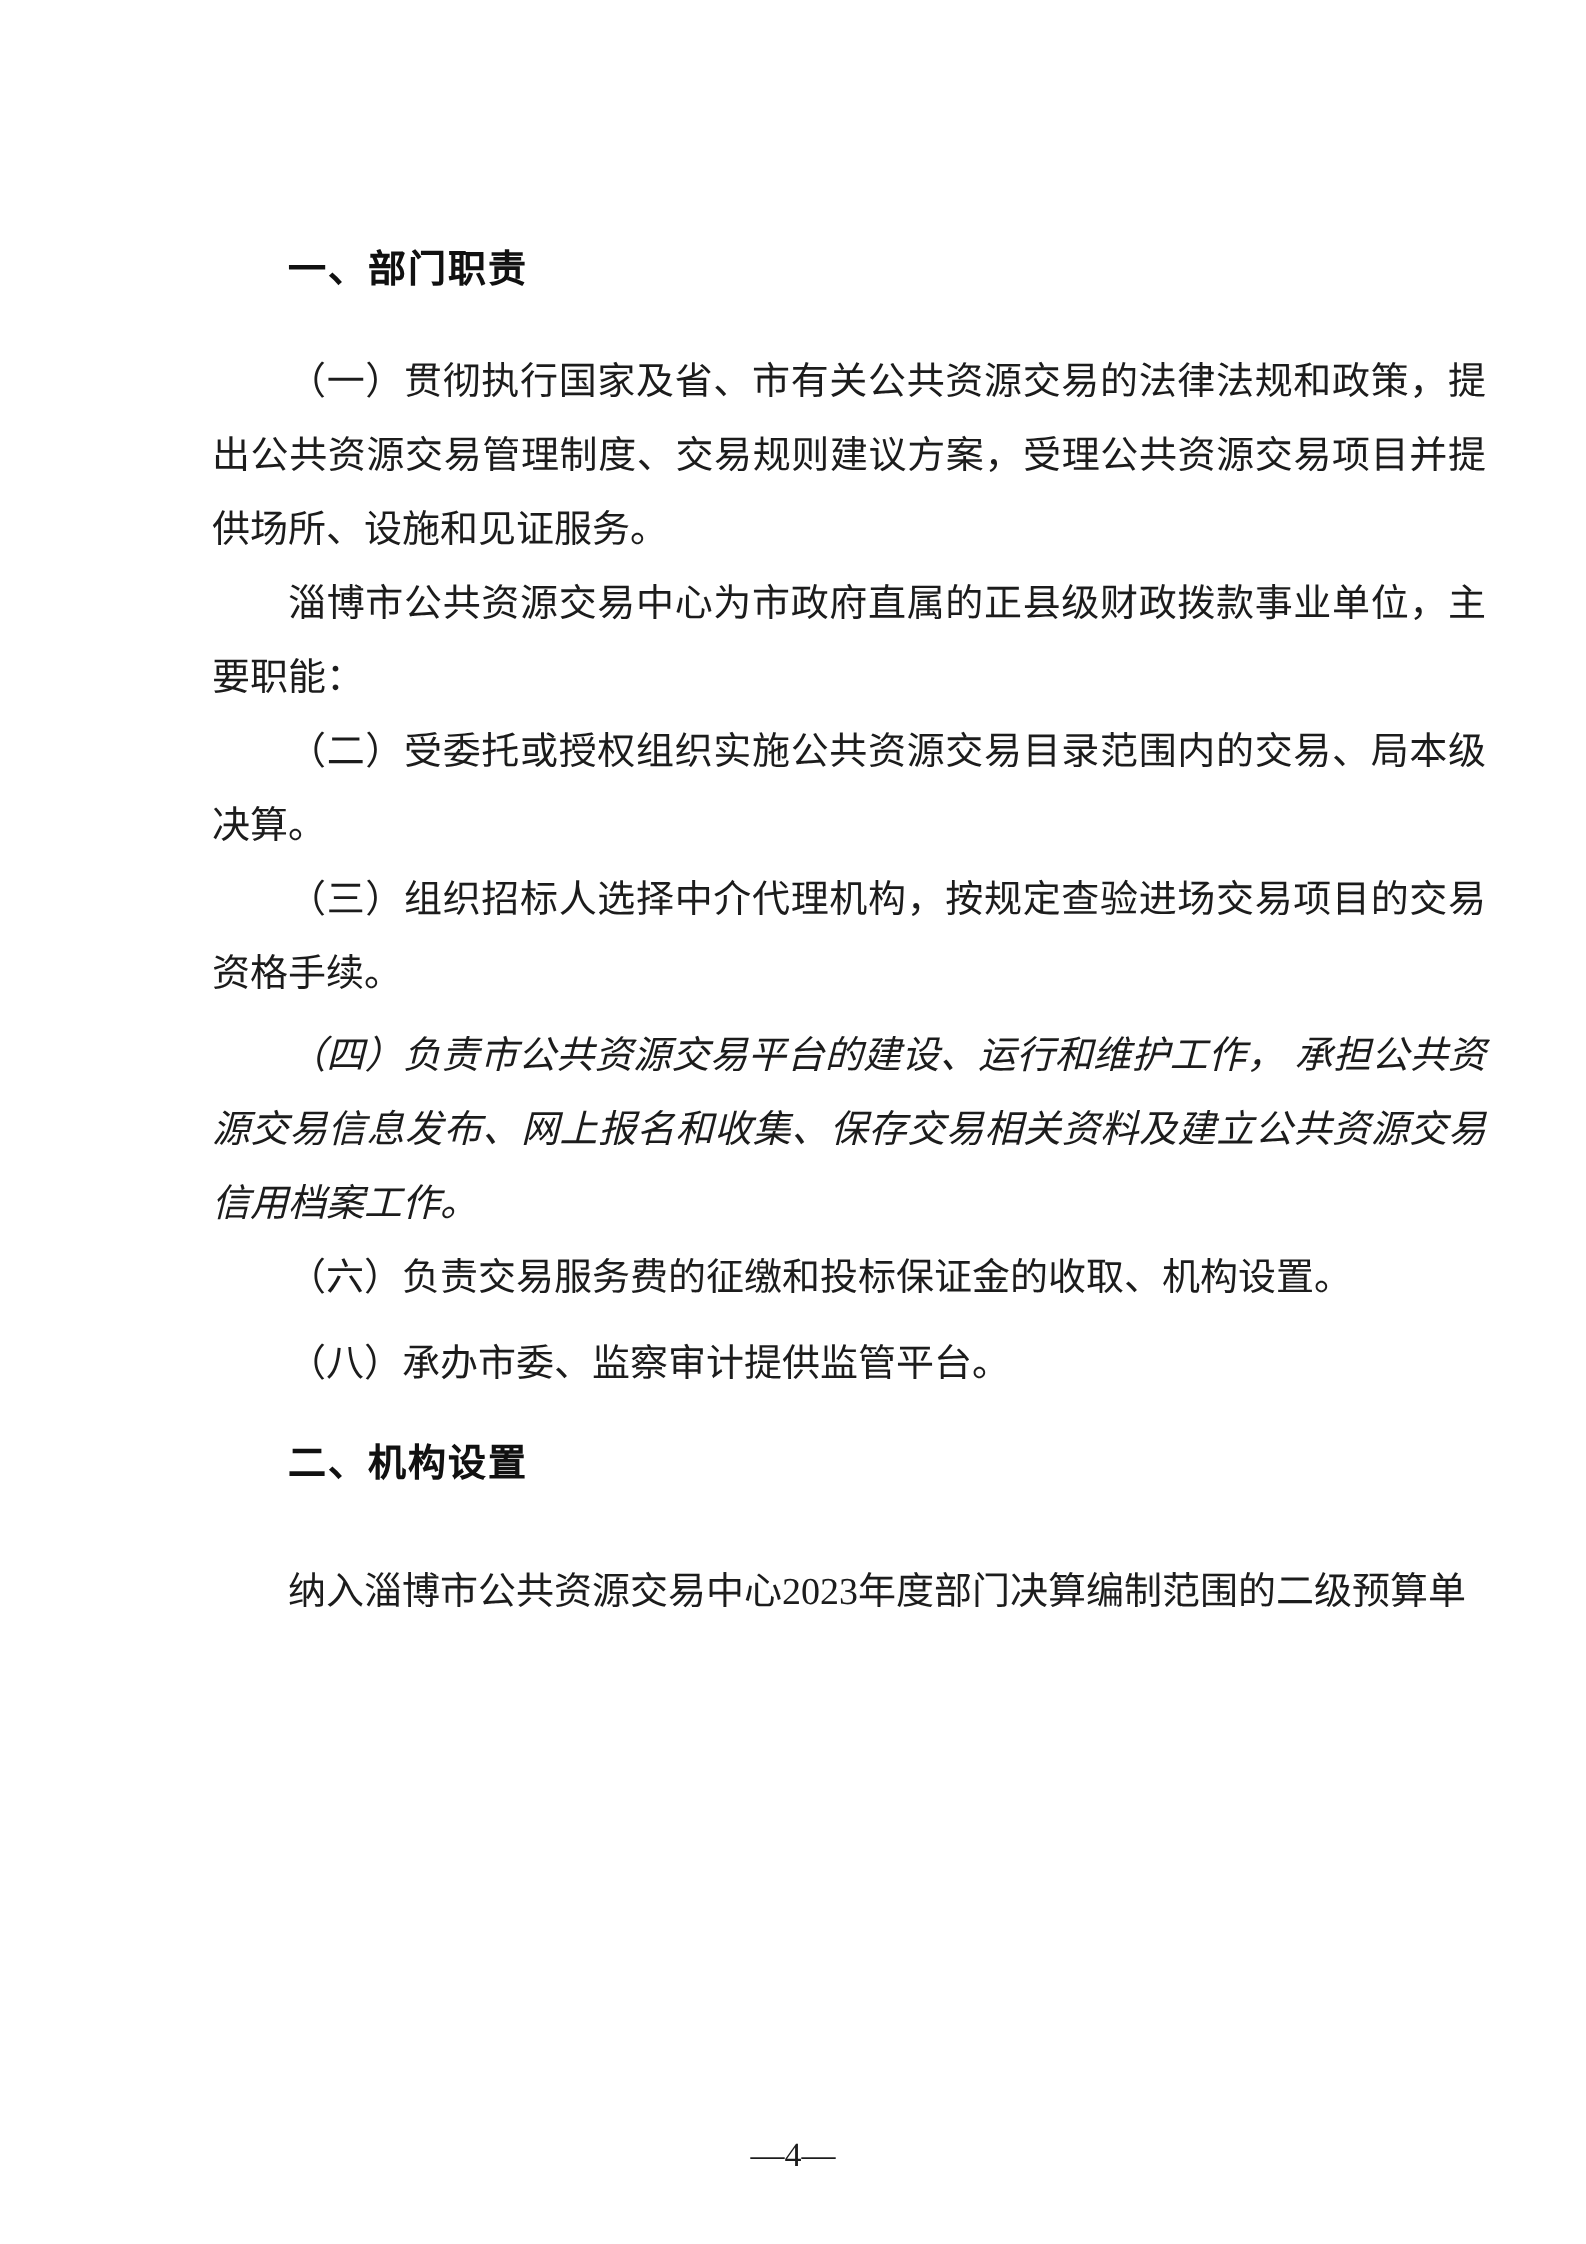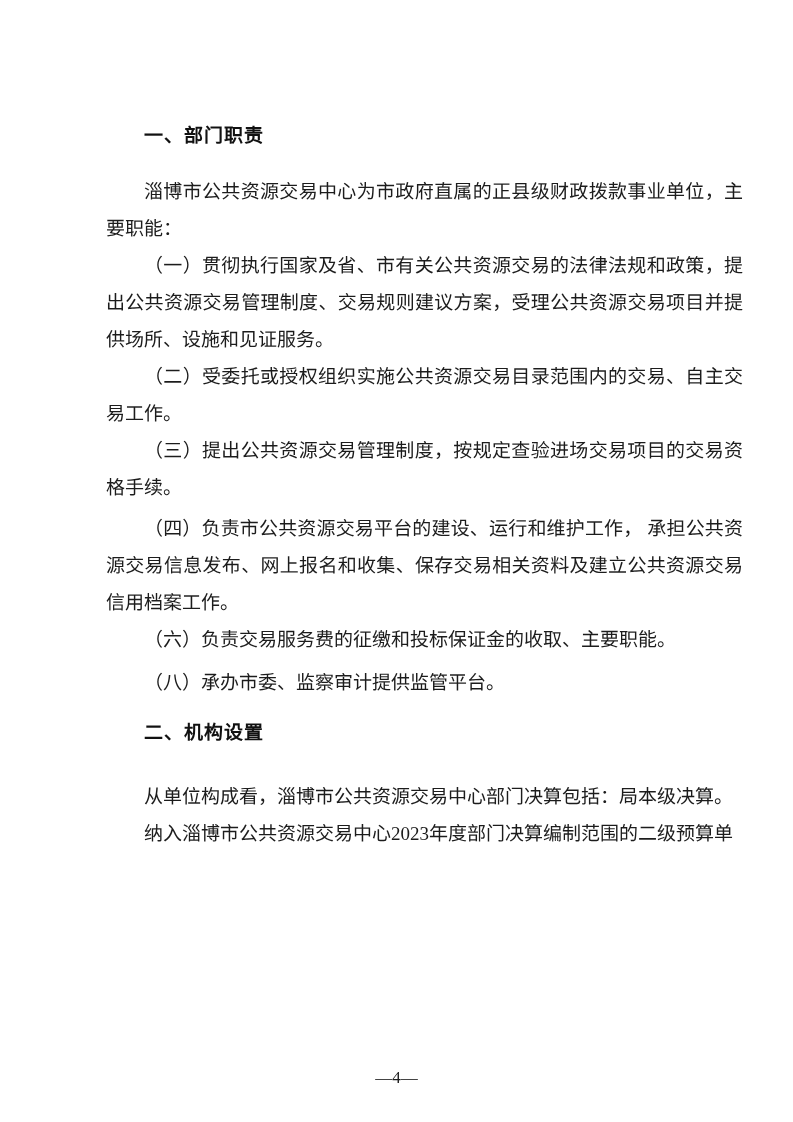--- a/index.html
+++ b/index.html
@@ -36,59 +36,58 @@
   .heading-1 { margin-bottom: 19px; }
   .heading-2 { margin-top: 13px; margin-bottom: 27px; }
   .para {
     font-size: 19px;
     line-height: 37px;
     margin: 0;
     text-indent: 2em;
     text-align: justify;
     word-break: break-all;
   }
-  .para-4 { margin-top: 4px; }
+  .para-4 { margin-top: 4px; font-style: italic; }
   .para-8 { margin-top: 6px; }
   .footer {
     position: absolute;
     left: 0;
     bottom: 36px;
     width: 100%;
     text-align: center;
     font-size: 17px;
     line-height: 17px;
     color: #1c1c1c;
   }
 </style>
 </head>
 <body>
 
 <div class="page">
   <div class="content">
 
     <h2 class="doc-heading heading-1">一、部门职责</h2>
 
+    <p class="para">（一）贯彻执行国家及省、市有关公共资源交易的法律法规和政策，提出公共资源交易管理制度、交易规则建议方案，受理公共资源交易项目并提供场所、设施和见证服务。</p>
+
     <p class="para">淄博市公共资源交易中心为市政府直属的正县级财政拨款事业单位，主要职能：</p>
 
-    <p class="para">（一）贯彻执行国家及省、市有关公共资源交易的法律法规和政策，提出公共资源交易管理制度、交易规则建议方案，受理公共资源交易项目并提供场所、设施和见证服务。</p>
+    <p class="para">（二）受委托或授权组织实施公共资源交易目录范围内的交易、局本级决算。</p>
 
-    <p class="para">（二）受委托或授权组织实施公共资源交易目录范围内的交易、自主交易工作。</p>
-
-    <p class="para">（三）提出公共资源交易管理制度，按规定查验进场交易项目的交易资格手续。</p>
+    <p class="para">（三）组织招标人选择中介代理机构，按规定查验进场交易项目的交易资格手续。</p>
 
     <p class="para para-4">（四）负责市公共资源交易平台的建设、运行和维护工作， 承担公共资源交易信息发布、网上报名和收集、保存交易相关资料及建立公共资源交易信用档案工作。</p>
 
 
-    <p class="para">（六）负责交易服务费的征缴和投标保证金的收取、主要职能。</p>
+    <p class="para">（六）负责交易服务费的征缴和投标保证金的收取、机构设置。</p>
 
 
     <p class="para para-8">（八）承办市委、监察审计提供监管平台。</p>
 
     <h2 class="doc-heading heading-2">二、机构设置</h2>
 
-    <p class="para">从单位构成看，淄博市公共资源交易中心部门决算包括：局本级决算。</p>
 
     <p class="para">纳入淄博市公共资源交易中心2023年度部门决算编制范围的二级预算单</p>
 
   </div>
 
   <div class="footer">—4—</div>
 </div>
 
 </body></html>

